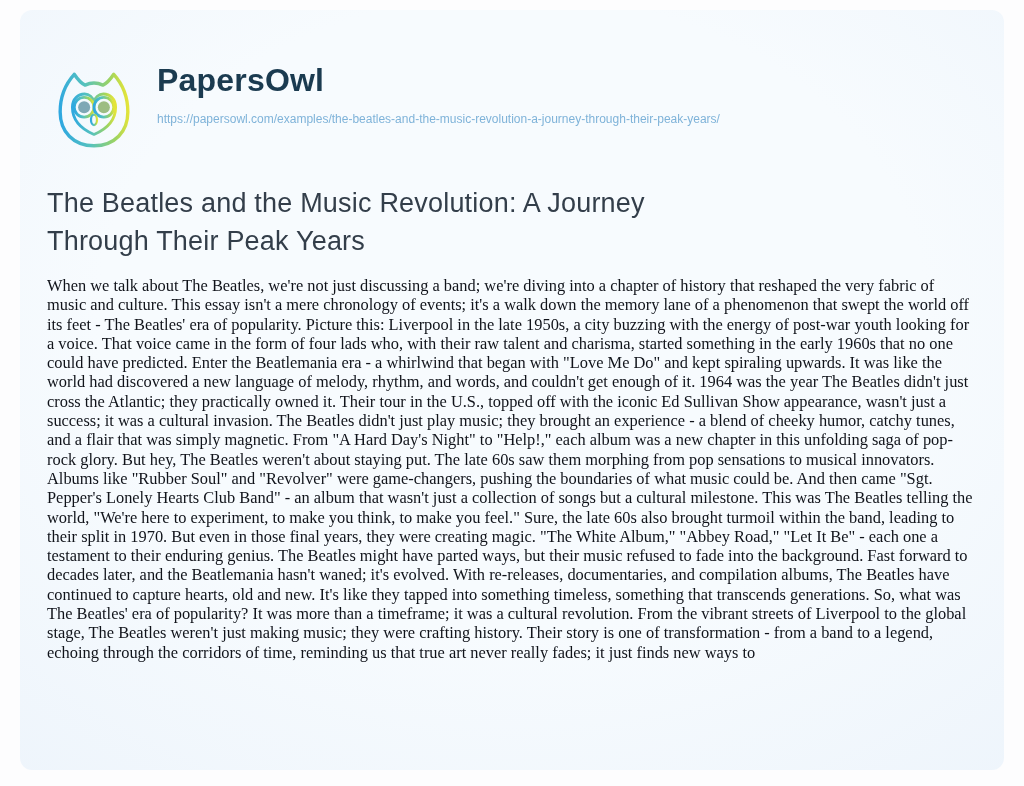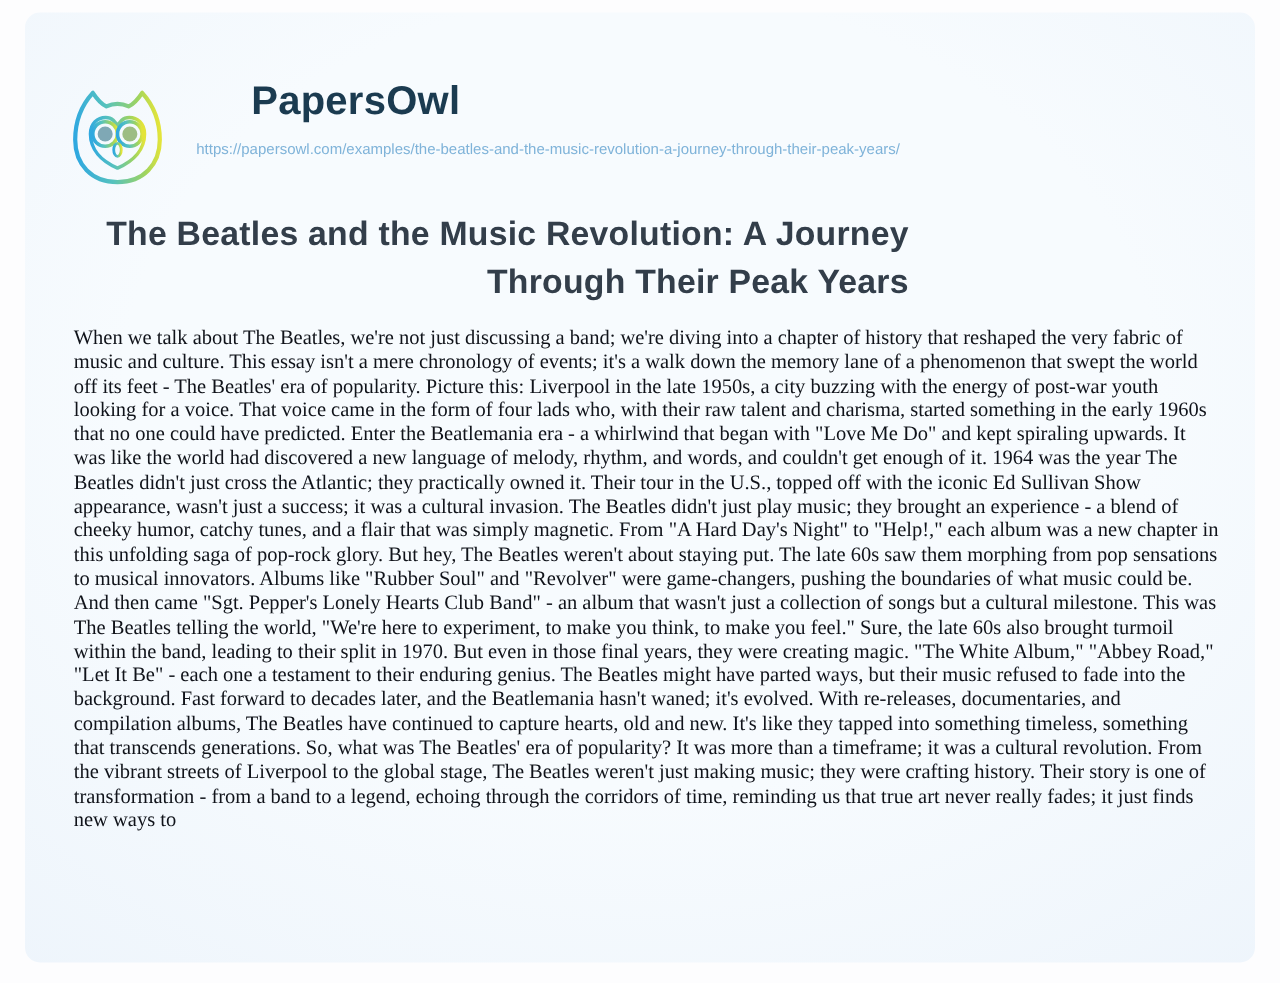--- a/index.html
+++ b/index.html
@@ -36,51 +36,48 @@
   }
   .logo-box svg { width: 94px; height: 100px; }
   .header-text { max-width: 790px; padding-top: 2px; }
   .brand {
     font-size: 32px;
     font-weight: 700;
     color: #1b3b50;
     letter-spacing: 0.2px;
     margin-bottom: 8px;
     font-family: "Liberation Sans", sans-serif;
-    margin-left: 44px;
   }
   .url {
     font-size: 12px;
     line-height: 25px;
     color: #7fb3d9;
     max-width: 770px;
     overflow-wrap: anywhere;
     cursor: pointer;
     font-family: "Liberation Sans", sans-serif;
   }
   .essay-title {
-    margin-top: 8px;
+    margin-top: 24px;
     font-size: 27px;
-    font-weight: 700;
+    font-weight: 400;
     line-height: 38px;
     color: #333e4a;
     max-width: 680px;
     letter-spacing: 0.2px;
     font-family: "Liberation Sans", sans-serif;
-    text-align: right;
   }
   .essay-body {
     margin-top: 16px;
     font-family: "Liberation Serif", serif;
     font-size: 16.4px;
     line-height: 19.3px;
     color: #10131a;
     text-align: left;
     max-width: 938px;
-    margin-left: 12px;
   }
 </style>
 </head>
 <body>
 
 <div class="page">
   <div class="card">
 
     <div class="header">
       <div class="logo-box">

